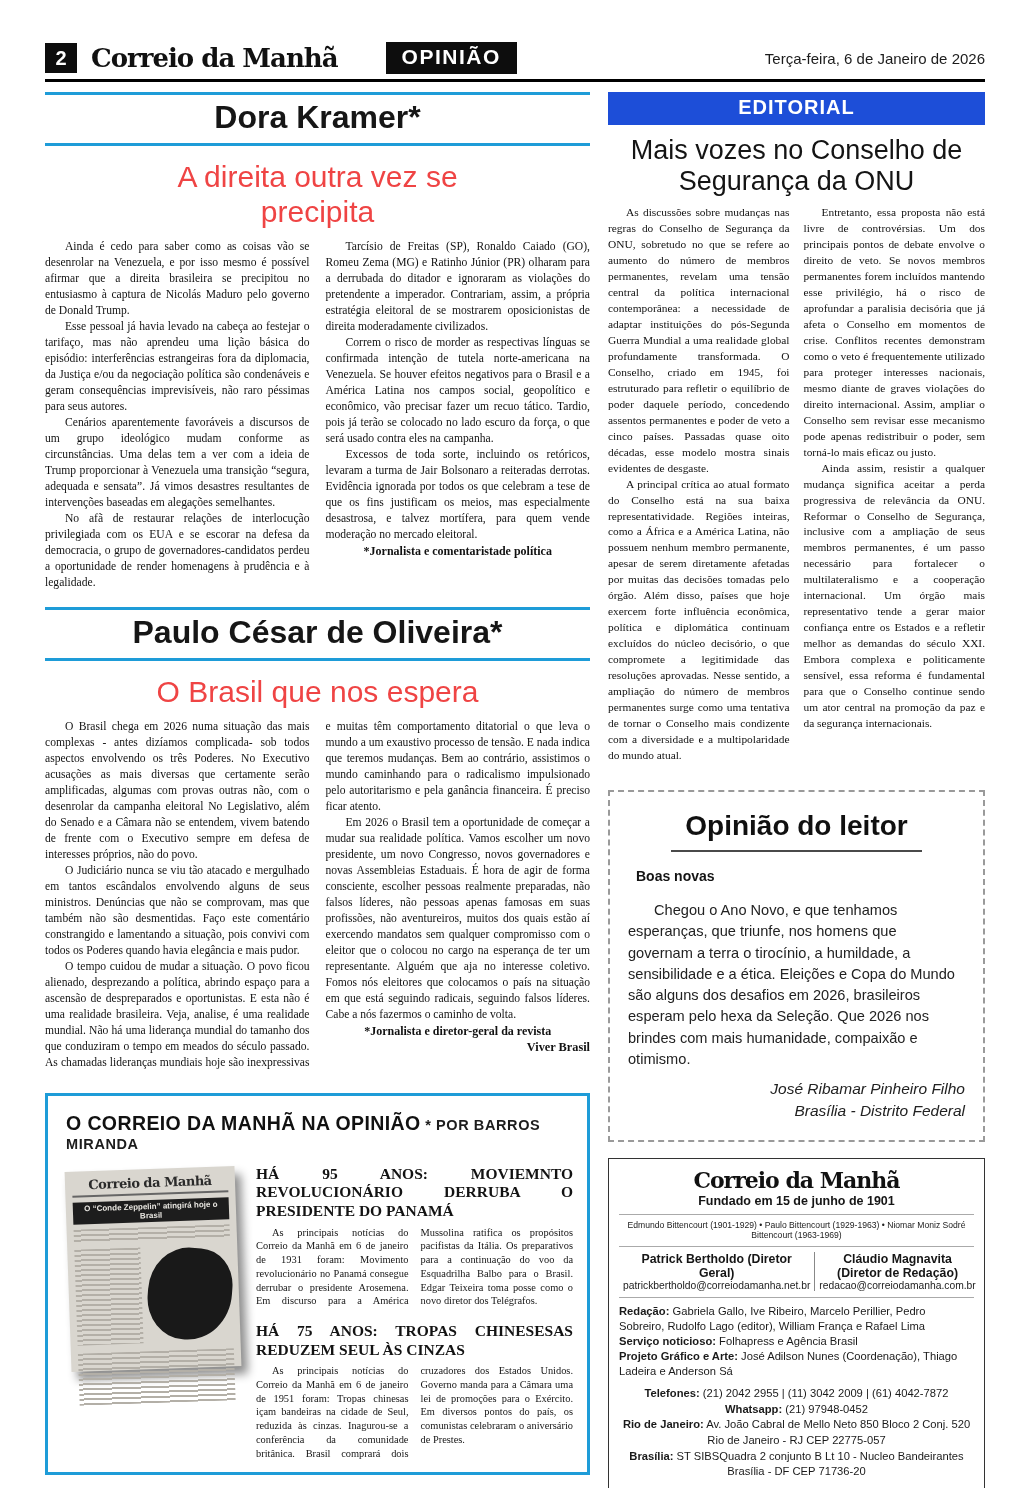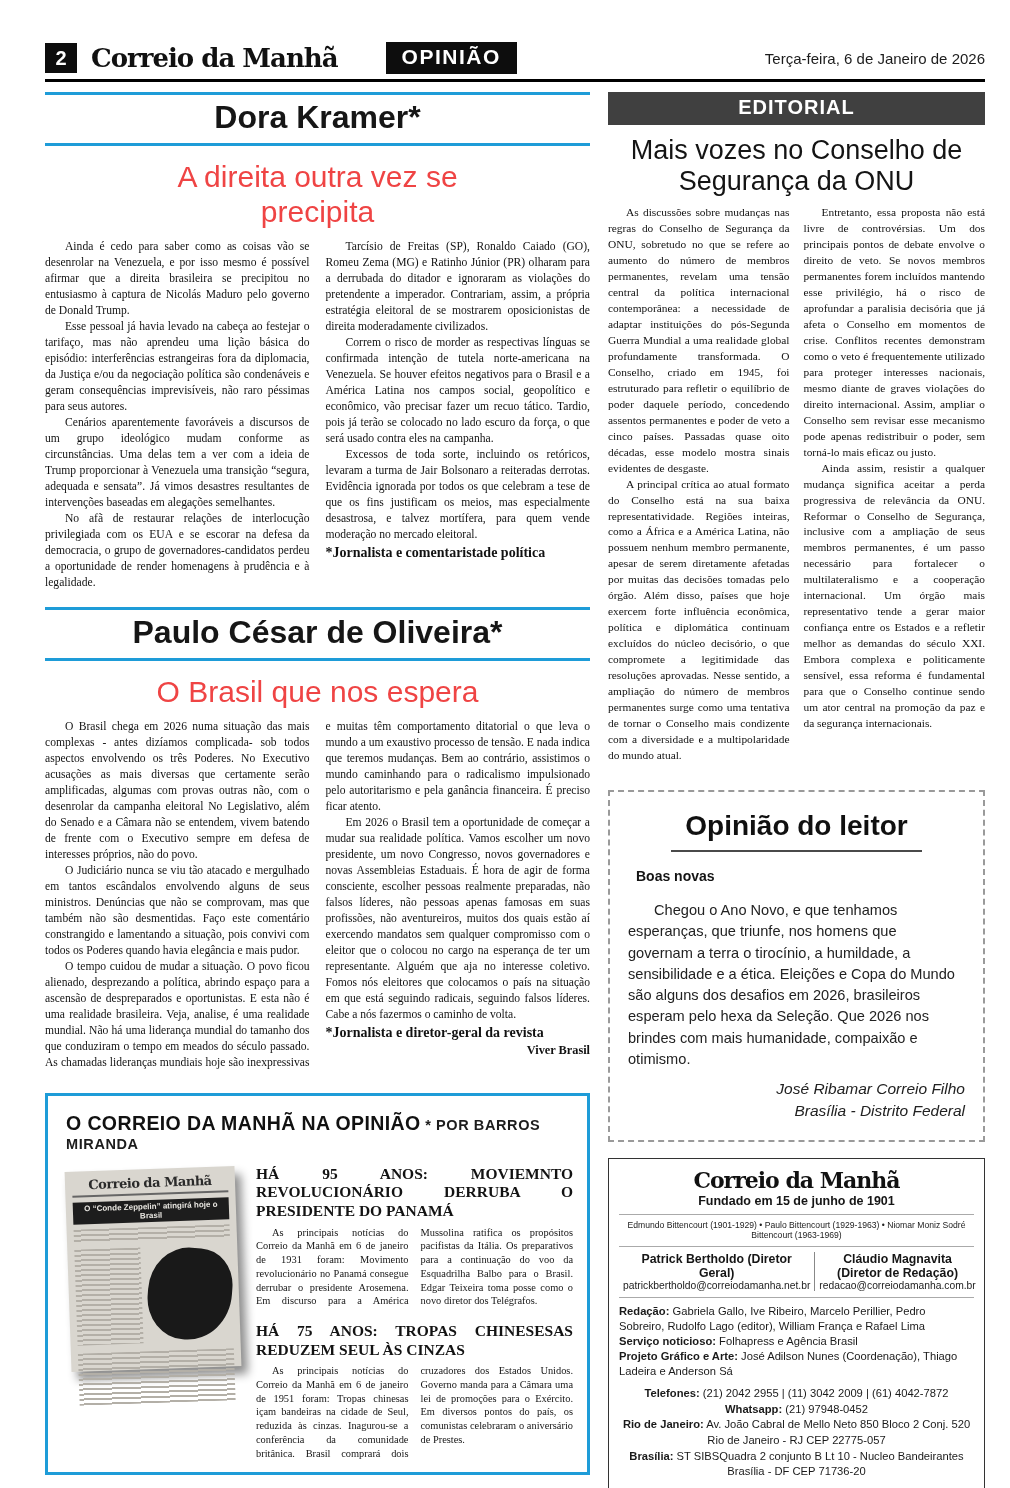--- a/index.html
+++ b/index.html
@@ -24,25 +24,25 @@
   .rule-blue { height:3px; background:#1e9cd8; }
   .author-h { font-family:"Liberation Sans",sans-serif; font-weight:bold; font-size:32px; text-align:center;
               padding:4px 0 7px; color:#161616; }
   .art-title { font-family:"Liberation Sans",sans-serif; font-weight:400; font-size:30px; line-height:1.15;
               text-align:center; margin:14px auto 6px; color:#ef4444; }
   .title-narrow { max-width:330px; }
 
   .body2 { column-count:2; column-gap:16px; text-align:justify; font-size:11.6px; line-height:1.38;
            margin-top:10px; hyphens:auto; color:#121212; }
   .body2 p { text-indent:20px; margin:0; }
-  .sig { font-weight:bold; text-align:left; margin-top:16px; font-size:14px; text-indent:0 !important; }
+  .sig { font-weight:bold; text-align:center; margin-top:16px; font-size:12px; text-indent:0 !important; }
   .sig2 { font-weight:bold; text-align:right; font-size:12.3px; text-indent:0 !important; }
 
   
-  .edit-bar { background:#404040; color:#fff; text-align:center; font-family:"Liberation Sans",sans-serif;
+  .edit-bar { background:#1d4ed8; color:#fff; text-align:center; font-family:"Liberation Sans",sans-serif;
               font-weight:bold; font-size:20px; letter-spacing:1px; padding:4px 12px 6px; }
   .edit-title { font-family:"Liberation Sans",sans-serif; font-size:27px; line-height:1.15; text-align:center;
               margin:10px 0 8px; color:#141414; }
   .edit-body { column-count:2; column-gap:14px; text-align:justify; font-size:11.4px; line-height:1.4;
               hyphens:auto; color:#121212; }
   .edit-body p { text-indent:18px; margin:0; }
 
   
   .opinion { border:2px dashed #9a9a9a; margin-top:26px; padding:16px 18px 18px;
              font-family:"Liberation Sans",sans-serif; }
@@ -185,21 +185,21 @@
       <p>Entretanto, essa proposta não está livre de controvérsias. Um dos principais pontos de debate envolve o direito de veto. Se novos membros permanentes forem incluídos mantendo esse privilégio, há o risco de aprofundar a paralisia decisória que já afeta o Conselho em momentos de crise. Conflitos recentes demonstram como o veto é frequentemente utilizado para proteger interesses nacionais, mesmo diante de graves violações do direito internacional. Assim, ampliar o Conselho sem revisar esse mecanismo pode apenas redistribuir o poder, sem torná-lo mais eficaz ou justo.</p>
       <p>Ainda assim, resistir a qualquer mudança significa aceitar a perda progressiva de relevância da ONU. Reformar o Conselho de Segurança, inclusive com a ampliação de seus membros permanentes, é um passo necessário para fortalecer o multilateralismo e a cooperação internacional. Um órgão mais representativo tende a gerar maior confiança entre os Estados e a refletir melhor as demandas do século XXI. Embora complexa e politicamente sensível, essa reforma é fundamental para que o Conselho continue sendo um ator central na promoção da paz e da segurança internacionais.</p>
     </div>
   </section>
 
   <section class="opinion">
     <div class="op-title">Opinião do leitor</div>
     <div class="op-sub">Boas novas</div>
     <div class="op-body">Chegou o Ano Novo, e que tenhamos esperanças, que triunfe, nos homens que governam a terra o tirocínio, a humildade, a sensibilidade e a ética. Eleições e Copa do Mundo são alguns dos desafios em 2026, brasileiros esperam pelo hexa da Seleção.  Que 2026 nos brindes com mais humanidade, compaixão e otimismo.</div>
     <div class="op-sig">
-      <div>José Ribamar Correio Filho</div>
+      <div>José Ribamar Pinheiro Filho</div>
       <div>Brasília - Distrito Federal</div>
     </div>
   </section>
 
   <section class="mast">
     <div class="mast-title">Correio da Manhã</div>
     <div class="mast-founded">Fundado em 15 de junho de 1901</div>
     <div class="mast-rule"></div>
     <div class="mast-founders">Edmundo Bittencourt (1901-1929) • Paulo Bittencourt (1929-1963) • Niomar Moniz Sodré Bittencourt (1963-1969)</div>
     <div class="mast-rule"></div>

